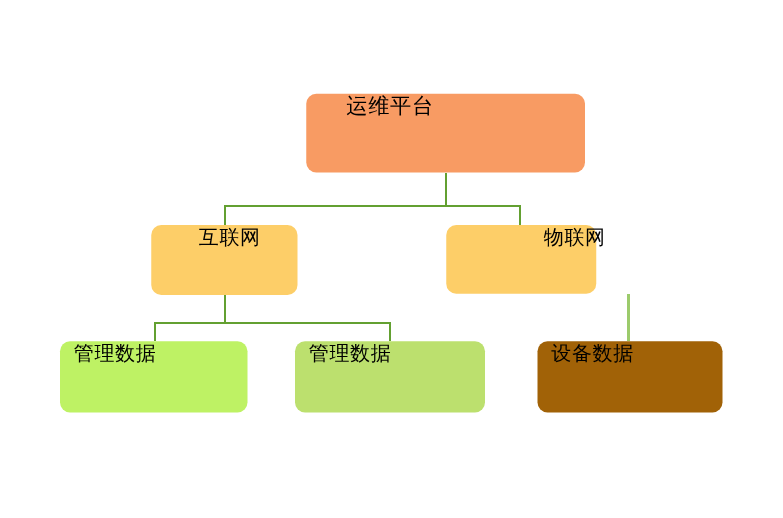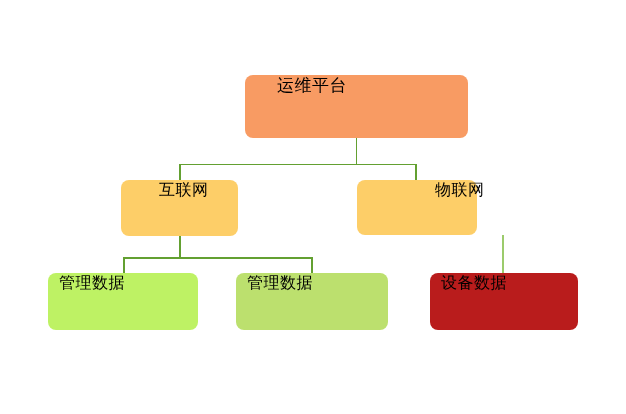--- a/index.html
+++ b/index.html
@@ -84,21 +84,21 @@
     top: 273px;
     width: 152px;
     height: 57px;
     background: #BCE06E;
   }
   .node-l3-c {
     left: 430px;
     top: 273px;
     width: 148px;
     height: 57px;
-    background: #b91c1c;
+    background: #a16207;
   }
 </style>
 </head>
 <body>
 
 <div id="diagram-canvas">
 
   <svg id="connector-layer" width="626" height="414" viewBox="0 0 626 414" xmlns="http://www.w3.org/2000/svg">
     <g fill="none" stroke="#63A031" stroke-width="1.6" shape-rendering="crispEdges">
       <path d="M356.5,138 L356.5,164.5 L180,164.5 L180,180"></path>

